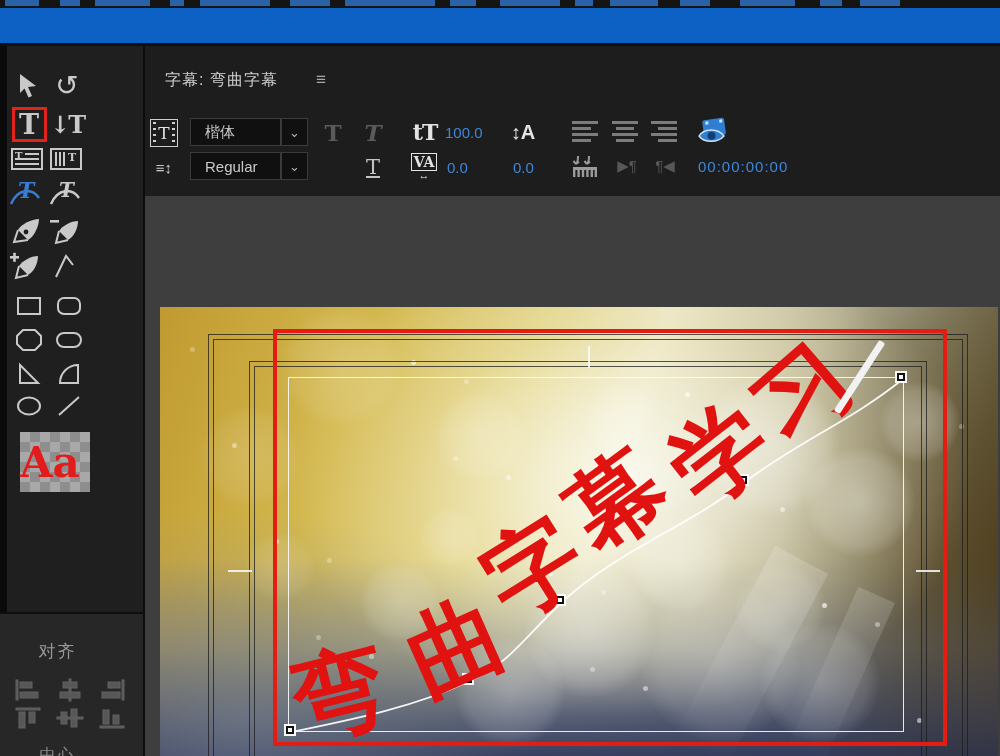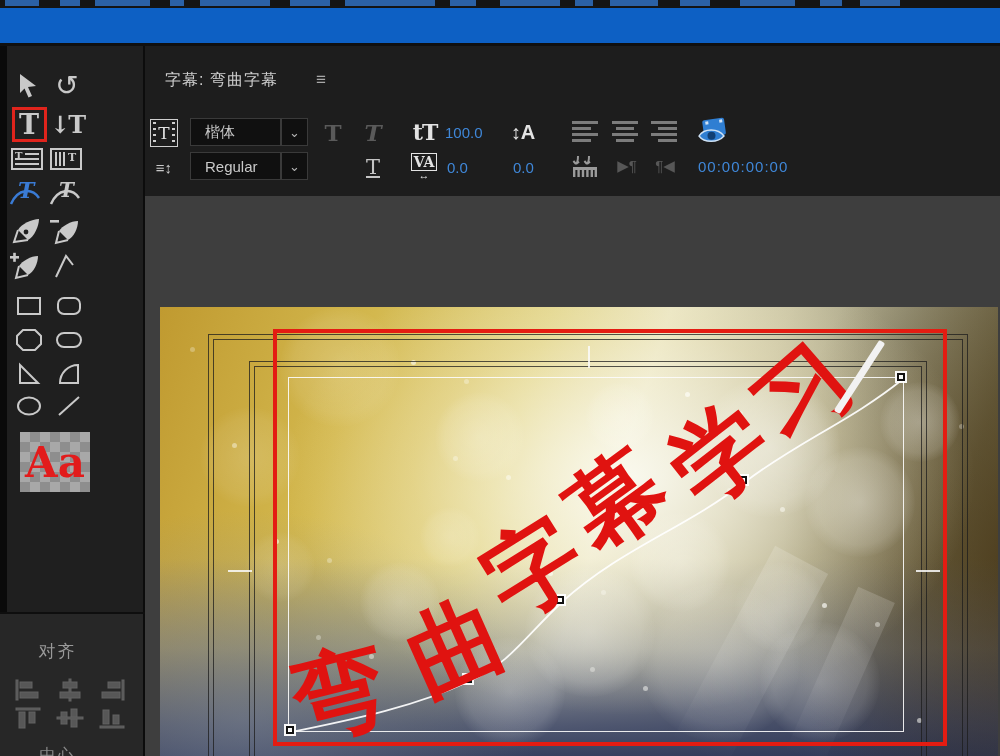--- a/index.html
+++ b/index.html
@@ -21,21 +21,21 @@
   .tool svg { display:block; }
   .tserif { font-family:"DejaVu Serif", serif; }
   #tool-type-box { left:12px; top:107px; width:35px; height:35px; border:3px solid #e0241c; }
   .glyph { font-size:24px; line-height:1; }
 
   .shape-svg { stroke:#c9c9c9; stroke-width:2; fill:none; }
 
   #style-swatch { left:20px; top:432px; width:70px; height:60px;
     background:
       repeating-conic-gradient(#8e8e8e 0% 25%, #a8a8a8 0% 50%) 0 0/20px 20px;
-    display:flex; align-items:center; justify-content:center; }
+    display:flex; align-items:center; }
   #style-swatch span { color:#e21b1b; font-size:42px; font-weight:bold; font-family:"DejaVu Serif", serif; }
 
   #panel-divider { left:0; top:612px; width:145px; height:2px; background:#0e0e0e; }
   #align-panel { left:0; top:614px; width:145px; height:142px; background:#272727; border-right:2px solid #0c0c0c; }
   #align-title { left:15px; top:640px; width:85px; text-align:center; color:#9a9a9a; font-size:17px; letter-spacing:2px; }
   .align-btn { position:absolute; width:32px; height:26px; display:flex; align-items:center; justify-content:center; }
   .align-btn svg { fill:#575757; stroke:#636363; }
   #center-label { left:15px; top:745px; width:85px; text-align:center; color:#8a8a8a; font-size:16px; letter-spacing:2px; }
 
   

